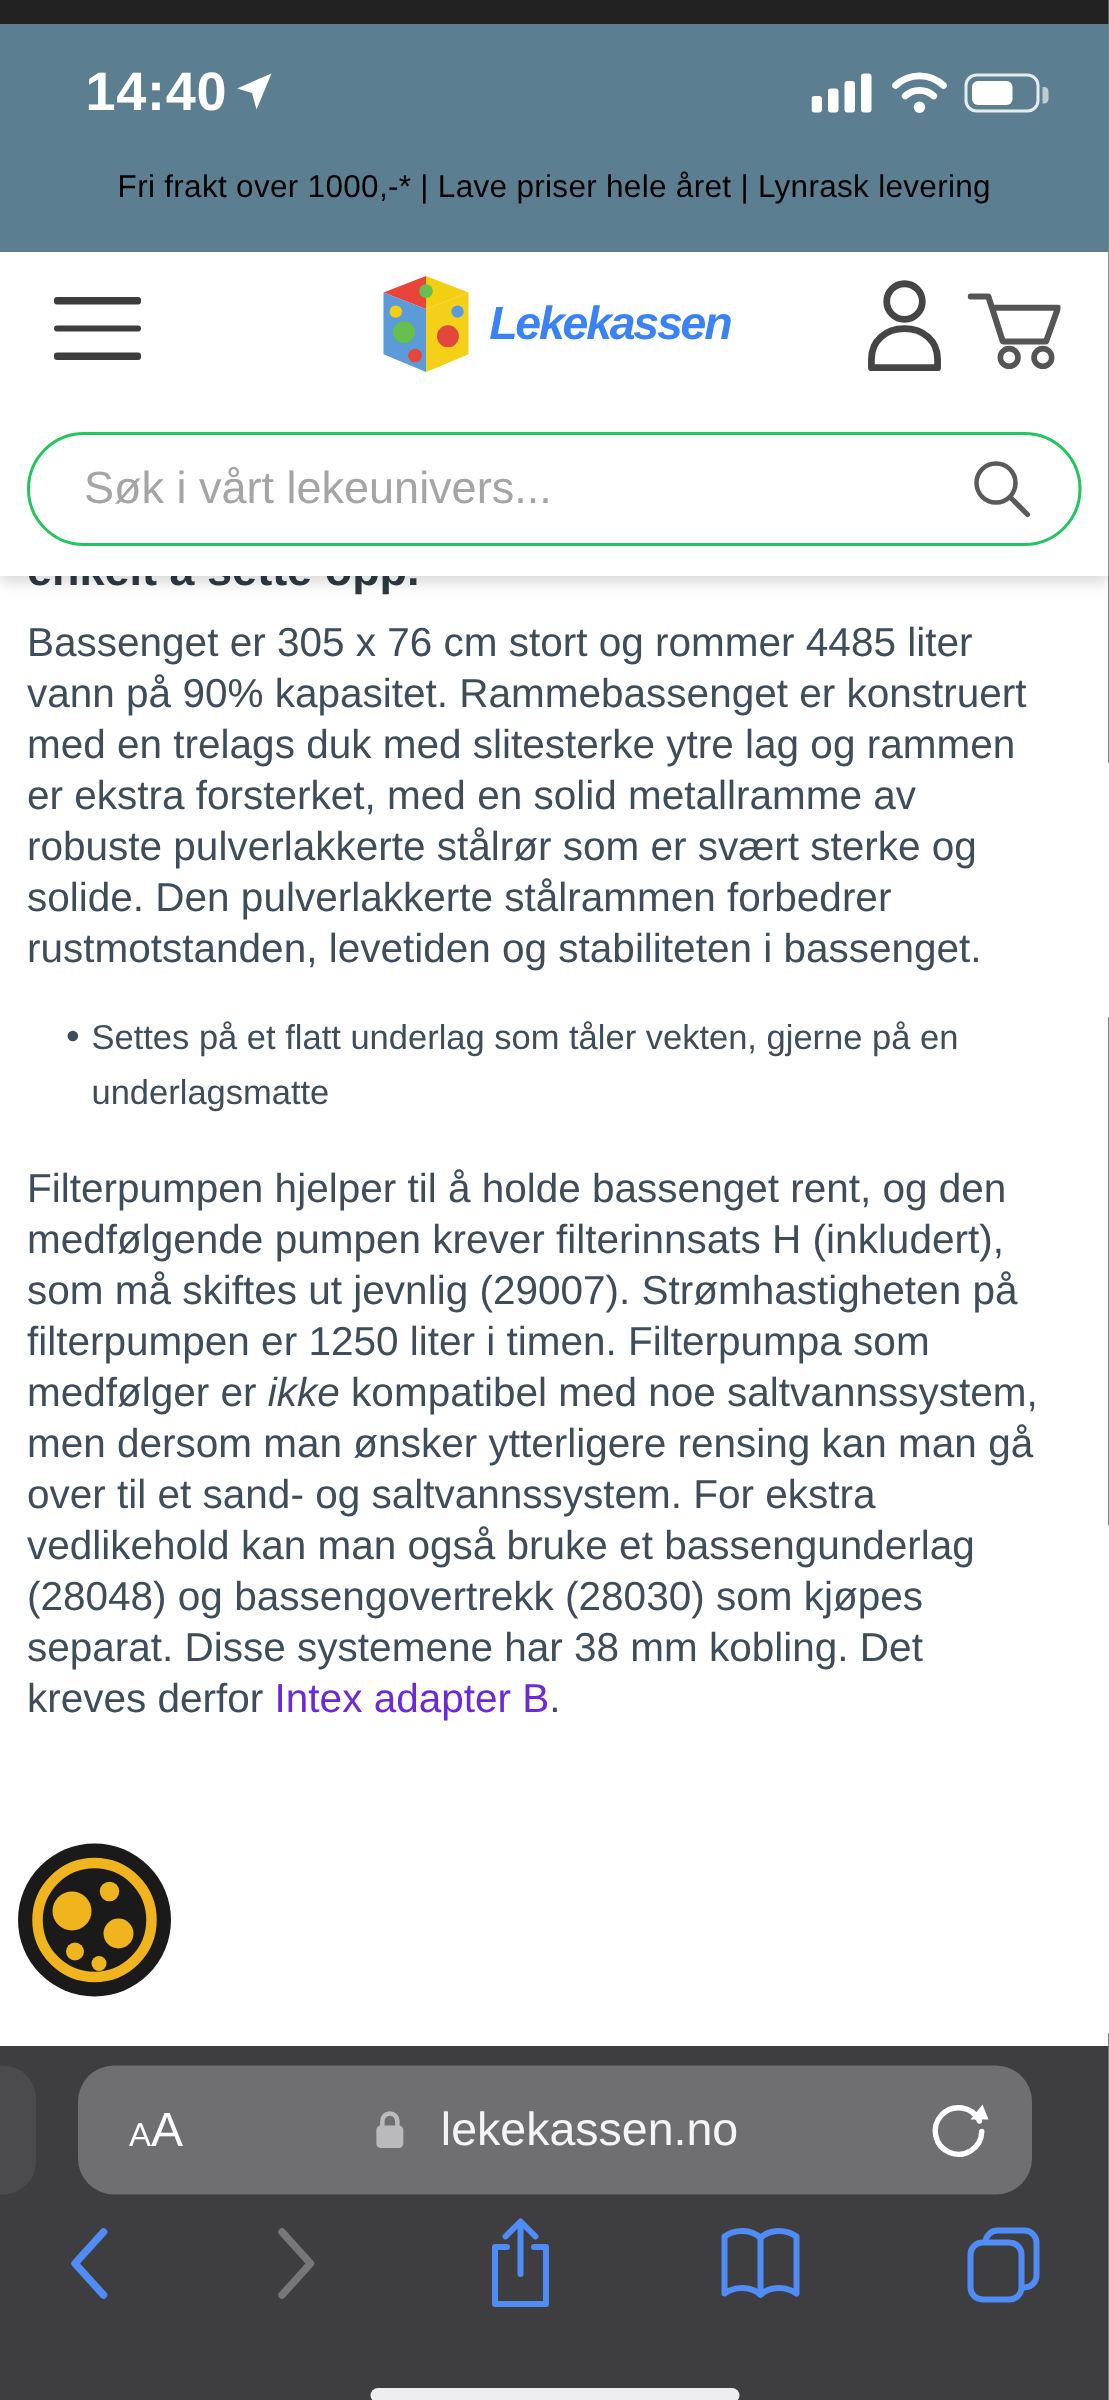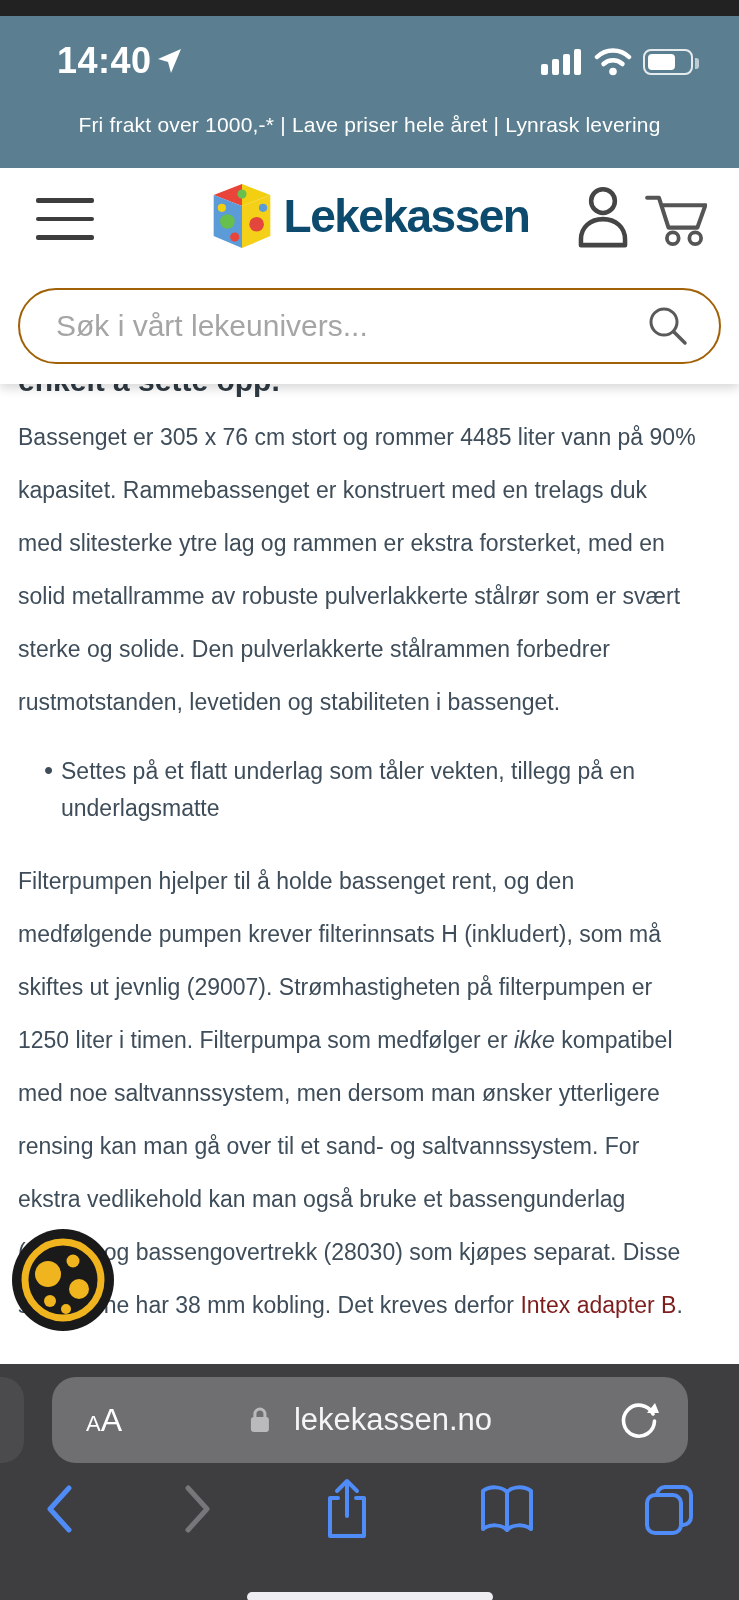--- a/index.html
+++ b/index.html
@@ -12,44 +12,44 @@
 
   
   .status-promo { position:absolute; top:0; left:0; width:739px; height:152px; background:#5b7f90; z-index:6; }
   .status-bar { position:absolute; top:24px; left:0; right:0; height:46px; }
   .status-time { position:absolute; left:57px; top:0; color:#ffffff; font-size:36px; font-weight:700; letter-spacing:0.5px; }
   .loc-icon { position:absolute; left:155px; top:7px; }
   .status-right { position:absolute; right:46px; top:8px; display:flex; align-items:center; gap:11px; }
   .battery { position:relative; width:50px; height:26px; border:2.5px solid rgba(255,255,255,0.85); border-radius:8px; }
   .battery-fill { position:absolute; left:3px; top:3px; bottom:3px; width:27px; background:#fff; border-radius:4px; }
   .battery-nub { position:absolute; right:-8px; top:7px; width:4px; height:11px; background:rgba(255,255,255,0.6); border-radius:0 3px 3px 0; }
-  .promo-bar { position:absolute; top:97px; left:0; width:100%; text-align:center; color:#ffffff; font-size:21px; letter-spacing:0.2px; }
+  .promo-bar { position:absolute; top:97px; left:0; width:100%; text-align:center; color:#000000; font-size:21px; letter-spacing:0.2px; }
 
   
   .site-header { position:absolute; top:152px; left:0; width:739px; height:216px; background:#ffffff; z-index:5; box-shadow:0 4px 10px rgba(0,0,0,0.16); }
   .hamburger { position:absolute; left:36px; top:30px; width:58px; cursor:pointer; }
   .hamburger span { display:block; width:58px; height:4.5px; background:#3d3d3d; border-radius:2px; margin-bottom:14px; }
   .logo { position:absolute; left:0; right:0; top:12px; display:flex; justify-content:center; align-items:center; gap:10px; }
-  .logo-text { font-size:46px; font-weight:700; color:#0c4a6e; letter-spacing:-1.5px; }
+  .logo-text { font-size:31px; font-weight:700; color:#3b82f6; letter-spacing:-1.5px;font-style:italic; }
   .header-icons { position:absolute; right:32px; top:18px; display:flex; gap:16px; align-items:center; }
 
-  .search-pill { position:absolute; left:18px; right:18px; top:120px; height:76px; border:2px solid #a16207; border-radius:40px; background:#fff; }
+  .search-pill { position:absolute; left:18px; right:18px; top:120px; height:76px; border:2px solid #22c55e; border-radius:40px; background:#fff; }
   .search-ph { position:absolute; left:36px; top:50%; transform:translateY(-50%); color:#a5a5a5; font-size:30px; }
   .search-icon { position:absolute; right:30px; top:50%; transform:translateY(-50%); }
 
   
   .content { position:absolute; top:347px; left:18px; width:706px; z-index:1; color:#3e4d59; }
   .clipped-heading { font-size:30px; font-weight:700; color:#2e3a43; line-height:36px; margin:0 0 12px 0; }
-  .para { font-size:23px; line-height:53px; margin:0; width:680px; }
+  .para { font-size:27px; line-height:34px; margin:0; width:680px; }
   .bullets { list-style:none; margin:24px 0 0 0; padding:0 0 0 26px; width:692px; }
   .bullets li { position:relative; padding-left:17px; font-size:23px; line-height:37px; margin-bottom:8px; }
   .bullets li::before { content:"\2022"; position:absolute; left:0; top:-1px; font-size:26px; }
   .para2 { margin-top:28px; }
   .para2 em { }
-  .inline-link { color:#7f1d1d; text-decoration:none; cursor:pointer; }
+  .inline-link { color:#6d28d9; text-decoration:none; cursor:pointer; }
 
   
   .cookie-widget { position:absolute; left:11px; top:1212px; width:104px; height:104px; z-index:6; cursor:pointer; }
 
   
   .safari-bottom { position:absolute; left:0; top:1348px; width:739px; height:252px; background:#3e3e40; z-index:7; }
   .tab-sliver { position:absolute; left:0; top:13px; width:24px; height:86px; background:#4b4b4e; border-radius:0 22px 22px 0; }
   .url-pill { position:absolute; left:52px; top:13px; width:636px; height:86px; background:#6f6f72; border-radius:24px; }
   .aa-button { position:absolute; left:34px; top:50%; transform:translateY(-50%); color:#ffffff; cursor:pointer; display:flex; align-items:baseline; }
   .a-small { font-size:22px; }
@@ -131,21 +131,21 @@
         <circle cx="17" cy="17" r="13" stroke="#5a5a5a" stroke-width="3" fill="none"></circle>
         <line x1="27" y1="27" x2="38" y2="38" stroke="#5a5a5a" stroke-width="3.5" stroke-linecap="round"></line>
       </svg>
     </div>
   </div>
 
   <div class="content">
     <h2 class="clipped-heading">enkelt å sette opp.</h2>
     <p class="para">Bassenget er 305 x 76 cm stort og rommer 4485 liter vann på 90% kapasitet. Rammebassenget er konstruert med en trelags duk med slitesterke ytre lag og rammen er ekstra forsterket, med en solid metallramme av robuste pulverlakkerte stålrør som er svært sterke og solide. Den pulverlakkerte stålrammen forbedrer rustmotstanden, levetiden og stabiliteten i bassenget.</p>
     <ul class="bullets">
-      <li>Settes på et flatt underlag som tåler vekten, tillegg på en underlagsmatte</li>
+      <li>Settes på et flatt underlag som tåler vekten, gjerne på en underlagsmatte</li>
     </ul>
     <p class="para para2"><span>Filterpumpen hjelper til å holde bassenget rent, og den medfølgende pumpen krever filterinnsats H (inkludert), som må skiftes ut jevnlig (29007). Strømhastigheten på filterpumpen er 1250 liter i timen. Filterpumpa som medfølger er </span><em>ikke</em><span> kompatibel med noe saltvannssystem, men dersom man ønsker ytterligere rensing kan man gå over til et sand- og saltvannssystem. For ekstra vedlikehold kan man også bruke et bassengunderlag (28048) og bassengovertrekk (28030) som kjøpes separat. Disse systemene har 38 mm kobling. Det kreves derfor </span><a class="inline-link">Intex adapter B</a><span>.</span></p>
   </div>
 
   <div class="cookie-widget">
     <svg width="104" height="104" viewBox="0 0 104 104">
       <circle cx="52" cy="52" r="51" fill="#1a1a1a"></circle>
       <circle cx="52" cy="52" r="38" stroke="#f0b41f" stroke-width="7" fill="none"></circle>
       <circle cx="37" cy="46" r="13" fill="#f0b41f"></circle>
       <circle cx="62" cy="33" r="6.5" fill="#f0b41f"></circle>

